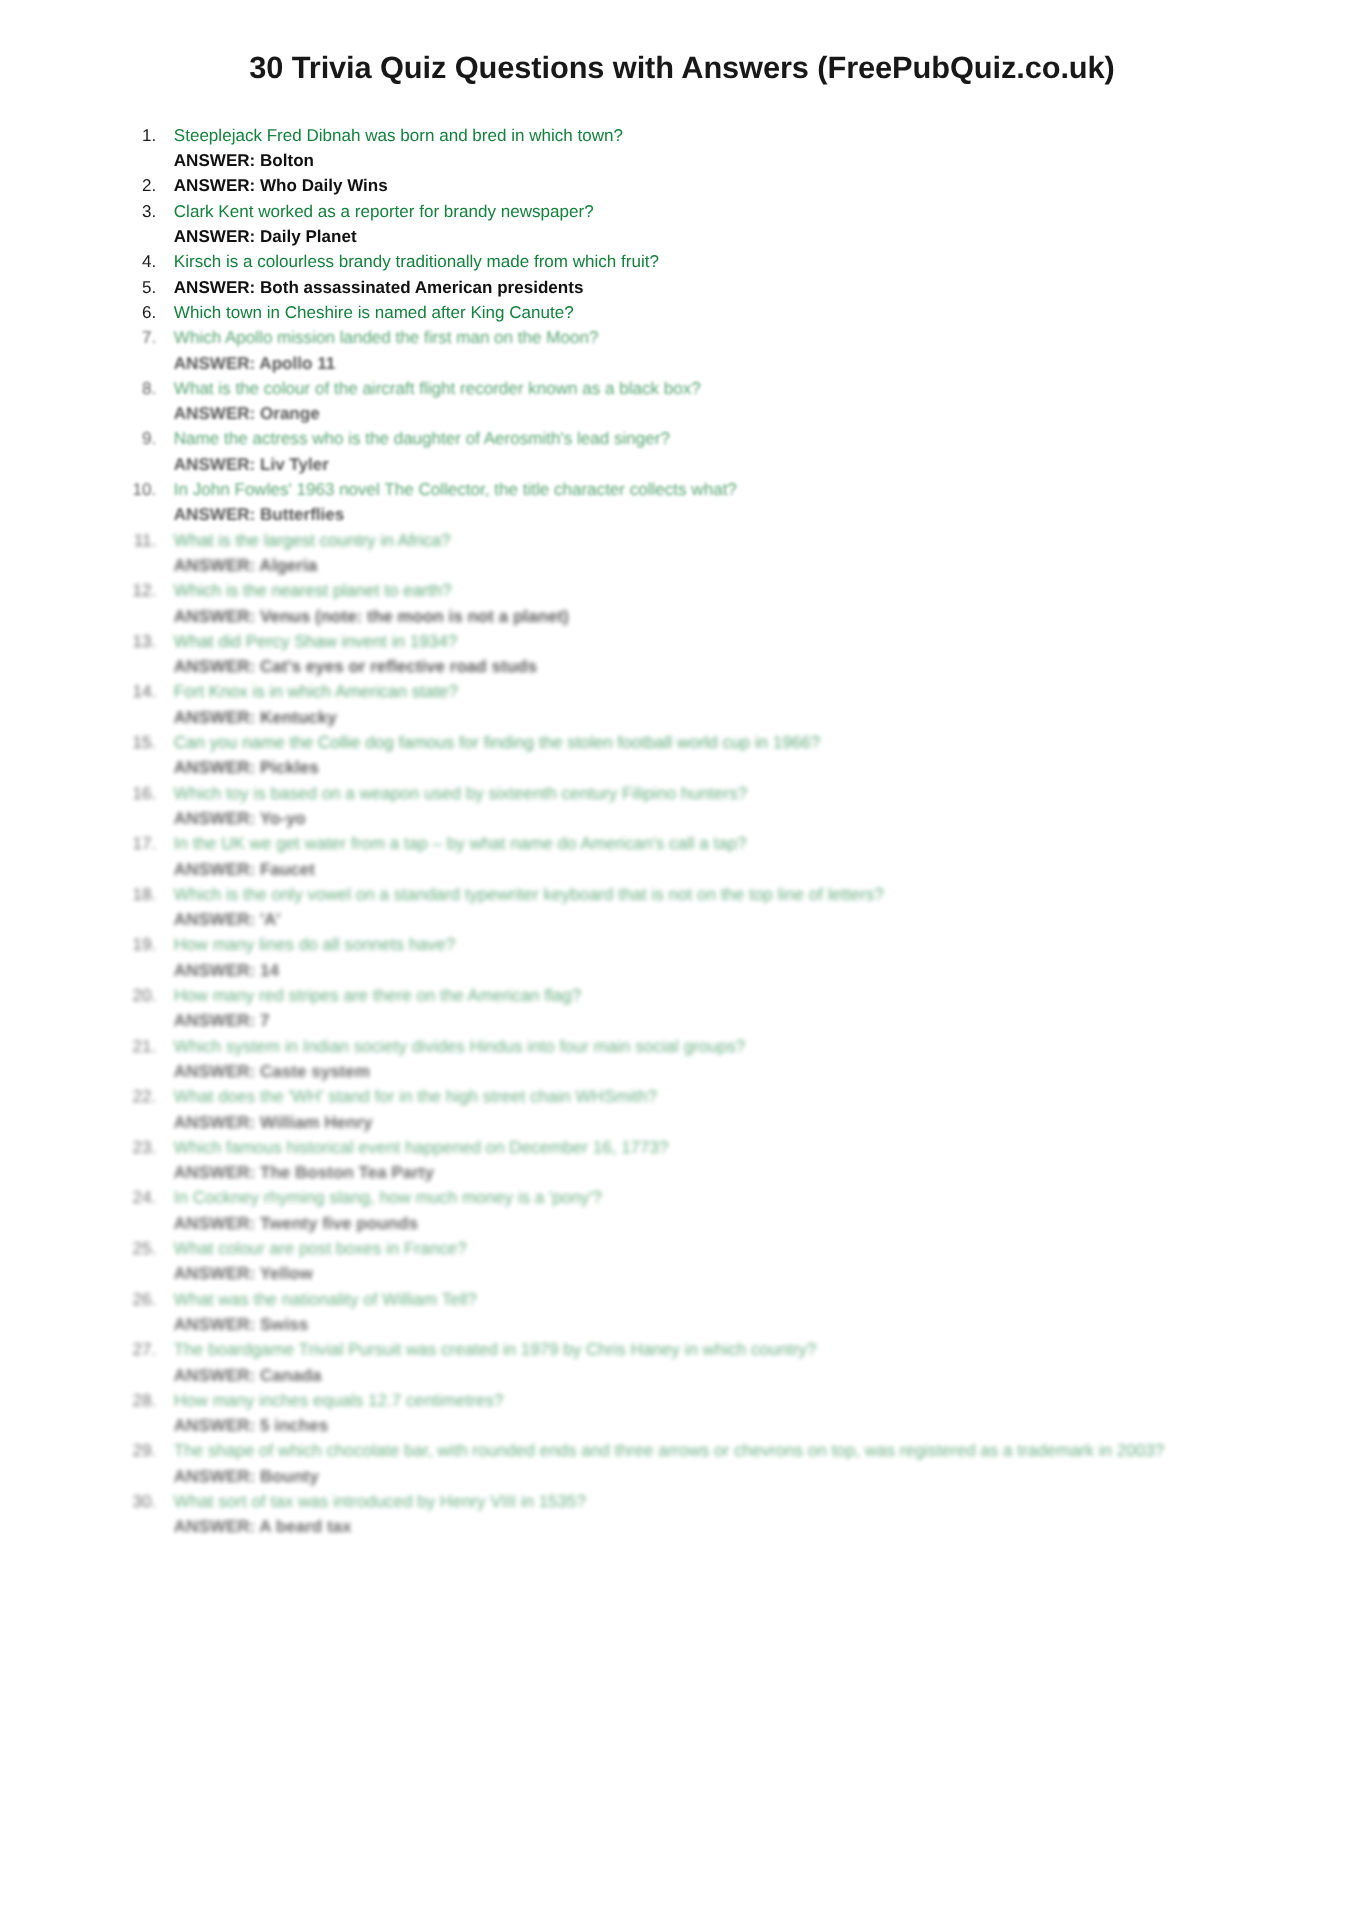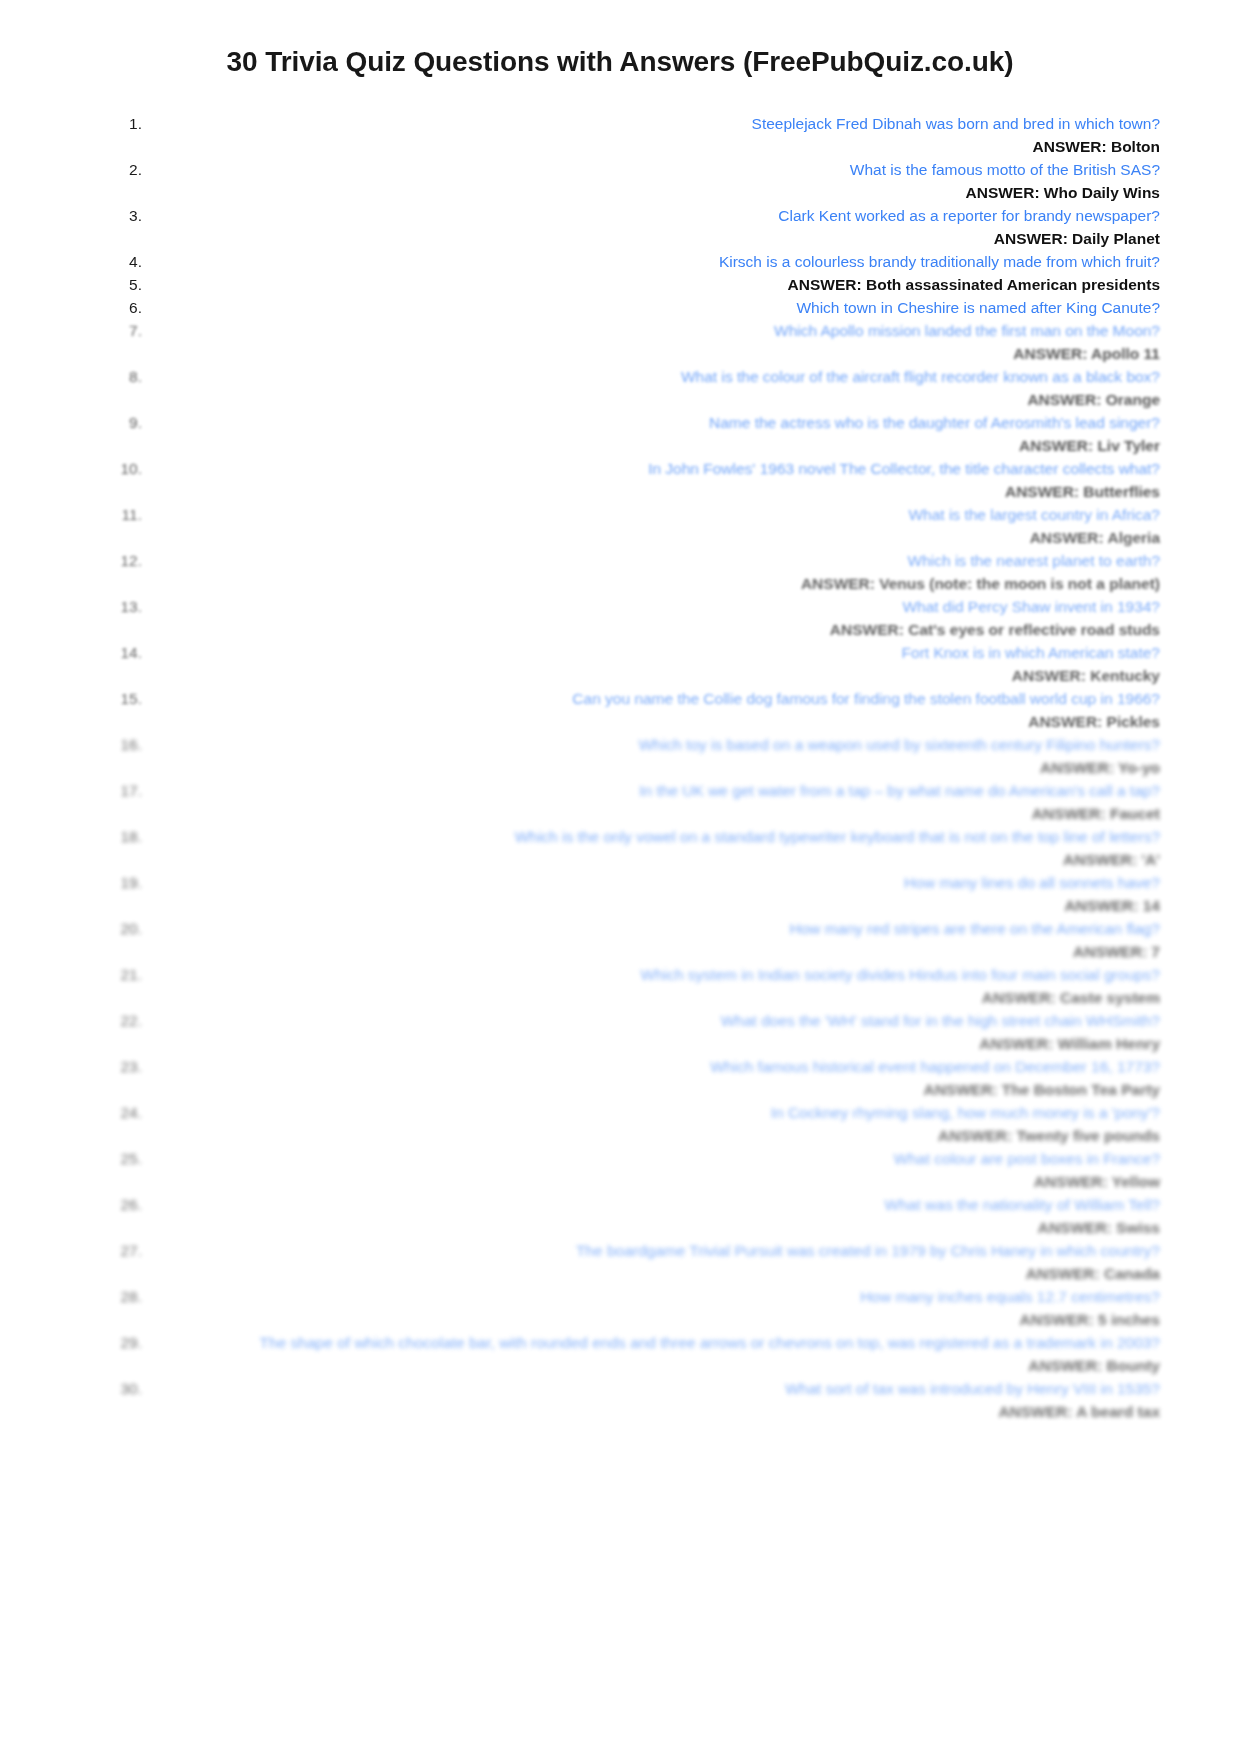--- a/index.html
+++ b/index.html
@@ -46,29 +46,27 @@
     top: 0;
     width: 34px;
     text-align: right;
     font-size: 15.5px;
     line-height: 23px;
     color: #1a1a1a;
   }
   .q-text {
     font-size: 15.5px;
     line-height: 23px;
-    color: #3b82f6;
-    text-align: right;
+    color: #15803d;
   }
   .a-text {
     font-size: 15.5px;
     line-height: 23px;
     font-weight: bold;
     color: #111111;
-    text-align: right;
   }
   
   .blur-1 { filter: blur(1.6px); opacity: .72; }
   .blur-2 { filter: blur(1.8px); opacity: .68; }
   .blur-3 { filter: blur(2.0px); opacity: .64; }
   .blur-4 { filter: blur(2.1px); opacity: .62; }
 </style>
 </head>
 <body>
 
@@ -79,21 +77,20 @@
   <ol class="quiz-list">
 
     <li>
       <span class="num">1.</span>
       <div class="q-text">Steeplejack Fred Dibnah was born and bred in which town?</div>
       <div class="a-text">ANSWER: Bolton</div>
     </li>
 
     <li>
       <span class="num">2.</span>
-      <div class="q-text">What is the famous motto of the British SAS?</div>
       <div class="a-text">ANSWER: Who Daily Wins</div>
     </li>
 
     <li>
       <span class="num">3.</span>
       <div class="q-text">Clark Kent worked as a reporter for brandy newspaper?</div>
       <div class="a-text">ANSWER: Daily Planet</div>
     </li>
 
     <li>

